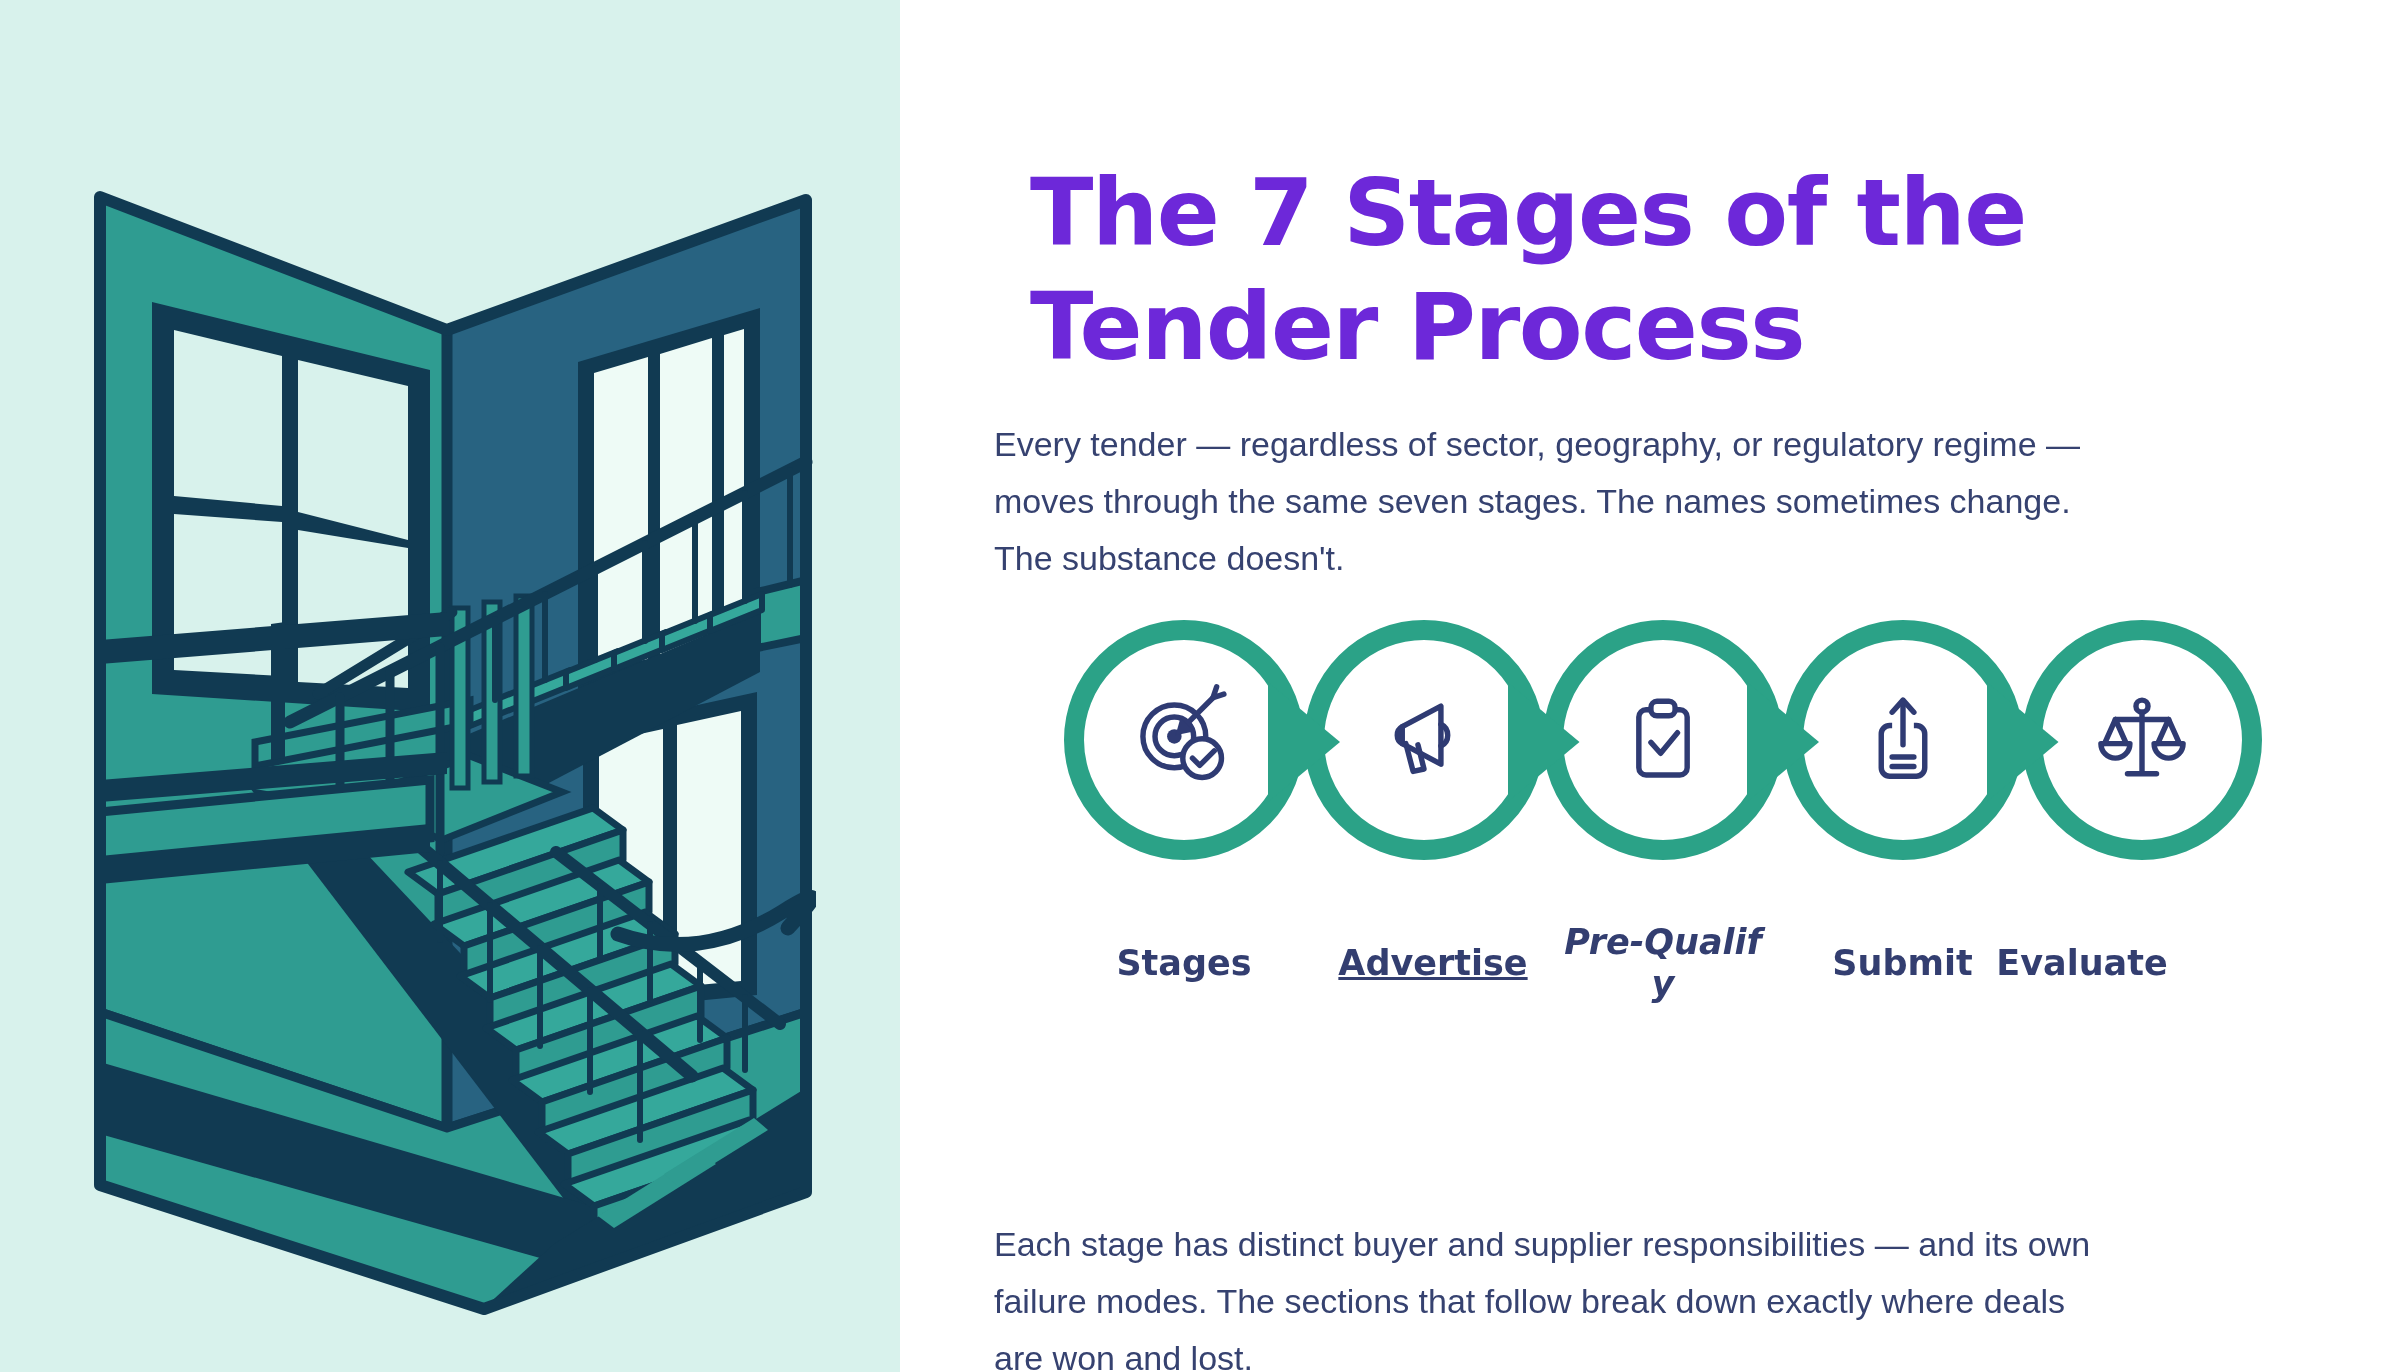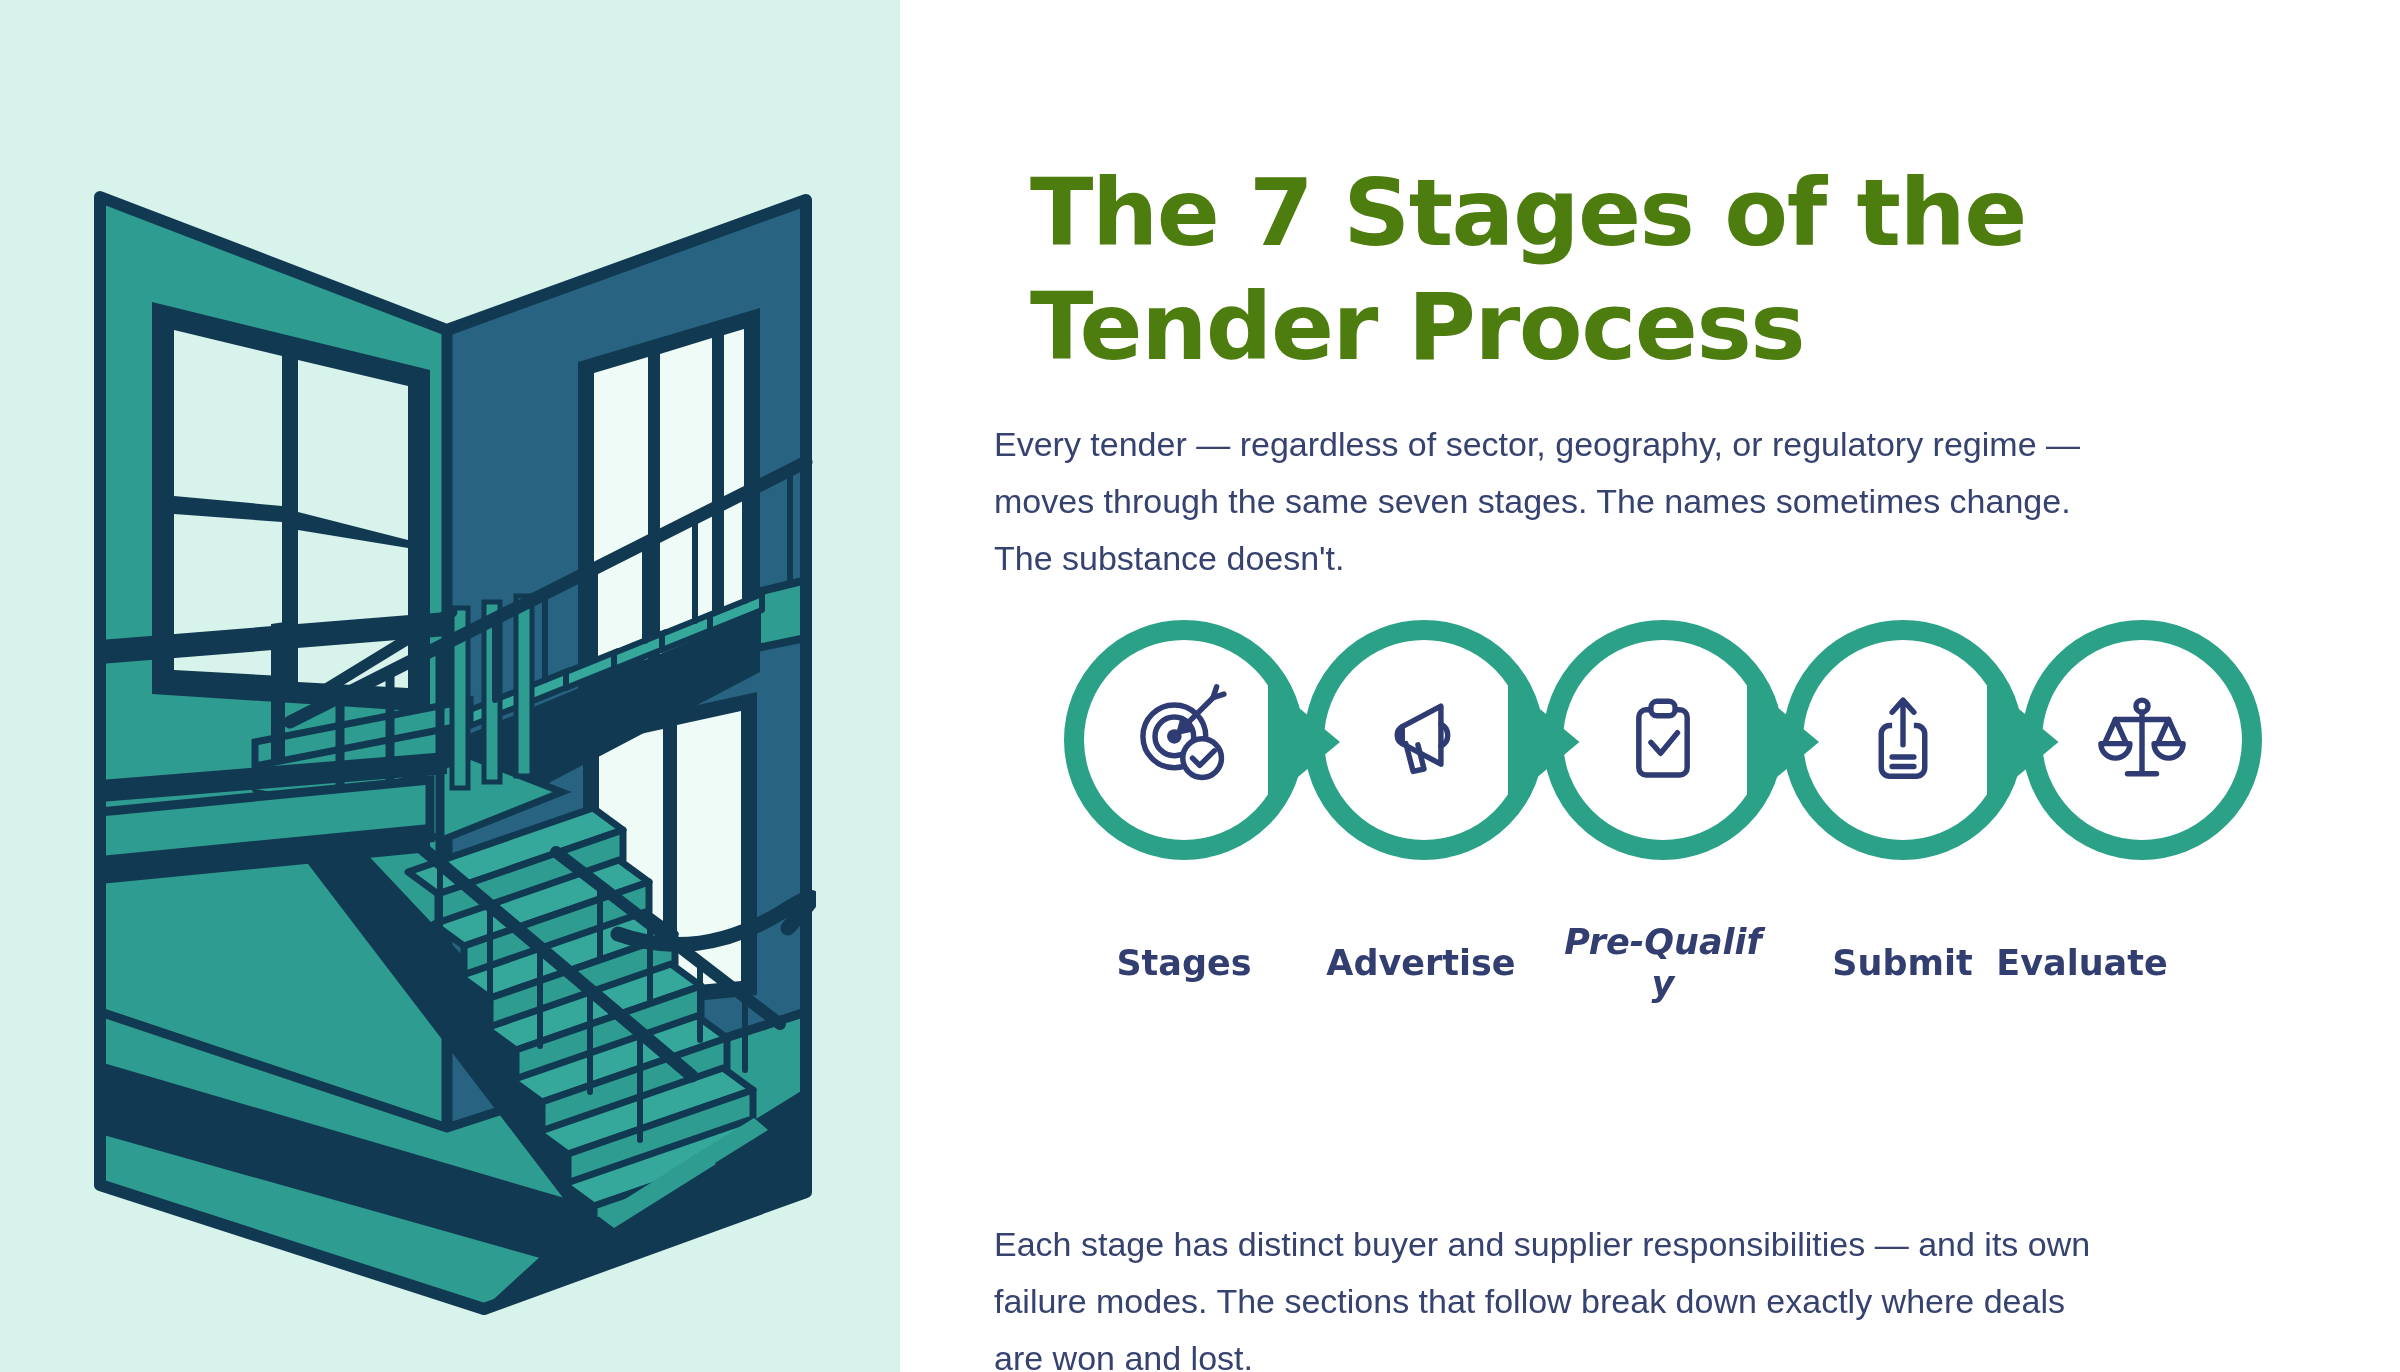--- a/index.html
+++ b/index.html
@@ -7,42 +7,42 @@
           font-family:"Liberation Sans",sans-serif;}
 
   
   .hero-panel{position:absolute;left:0;top:0;width:900px;height:1372px;background:#d8f2ec;}
   .illustration{position:absolute;left:90px;top:185px;width:726px;height:1135px;}
 
   
   .page-title{position:absolute;left:1030px;top:94px;width:1330px;
               font-family:"DejaVu Sans",sans-serif;font-weight:800;
               font-size:93px;line-height:114px;letter-spacing:-1.5px;
-              color:#4d7c0f;white-space:pre-line;}
+              color:#6d28d9;white-space:pre-line;}
   .intro-paragraph,.outro-paragraph{position:absolute;left:994px;width:1300px;
               font-size:34px;line-height:57px;color:#364270;white-space:pre-line;}
   .intro-paragraph{top:382px;}
   .outro-paragraph{top:1182px;}
 
   
   .process{position:absolute;left:1030px;top:600px;width:1280px;height:480px;}
   .stage-circle{position:absolute;top:20px;width:240px;height:240px;box-sizing:border-box;
                 border:20px solid #2ba287;border-radius:50%;background:#ffffff;
                 display:flex;align-items:center;justify-content:center;}
   .stage-circle svg{width:116px;height:116px;}
   .flow-arrow{position:absolute;top:82px;width:72px;height:120px;background:#2ba287;
               -webkit-clip-path:polygon(0 0,100% 50%,0 100%);
               clip-path:polygon(0 0,100% 50%,0 100%);}
   .stage-label{position:absolute;top:308px;width:200px;height:110px;
                display:flex;align-items:center;justify-content:center;text-align:center;
                font-family:"DejaVu Sans",sans-serif;font-weight:800;
                font-size:35px;line-height:42px;color:#333e70;word-break:break-all;}
   .c0{left:34px;}  .c1{left:273.5px;} .c2{left:513px;} .c3{left:752.5px;} .c4{left:992px;}
   .a0{left:238px;} .a1{left:477.5px;} .a2{left:717px;} .a3{left:956.5px;}
-  .l0{left:54px;}  .l1{left:291px;} .l2{left:533px;font-style:italic;} .l3{left:772.5px;} .l4{left:952px;}
+  .l0{left:54px;}  .l1{left:303px;text-decoration:underline;} .l2{left:533px;font-style:italic;} .l3{left:772.5px;} .l4{left:952px;}
 
   .icon-stroke{fill:none;stroke:#2f3b73;stroke-width:4.5;stroke-linecap:round;stroke-linejoin:round;}
   .icon-fill{fill:#2f3b73;stroke:none;}
   .icon-badge{fill:#ffffff;stroke:#2f3b73;stroke-width:4.5;}
 </style>
 </head>
 <body>
 
 <div id="screen">
 

